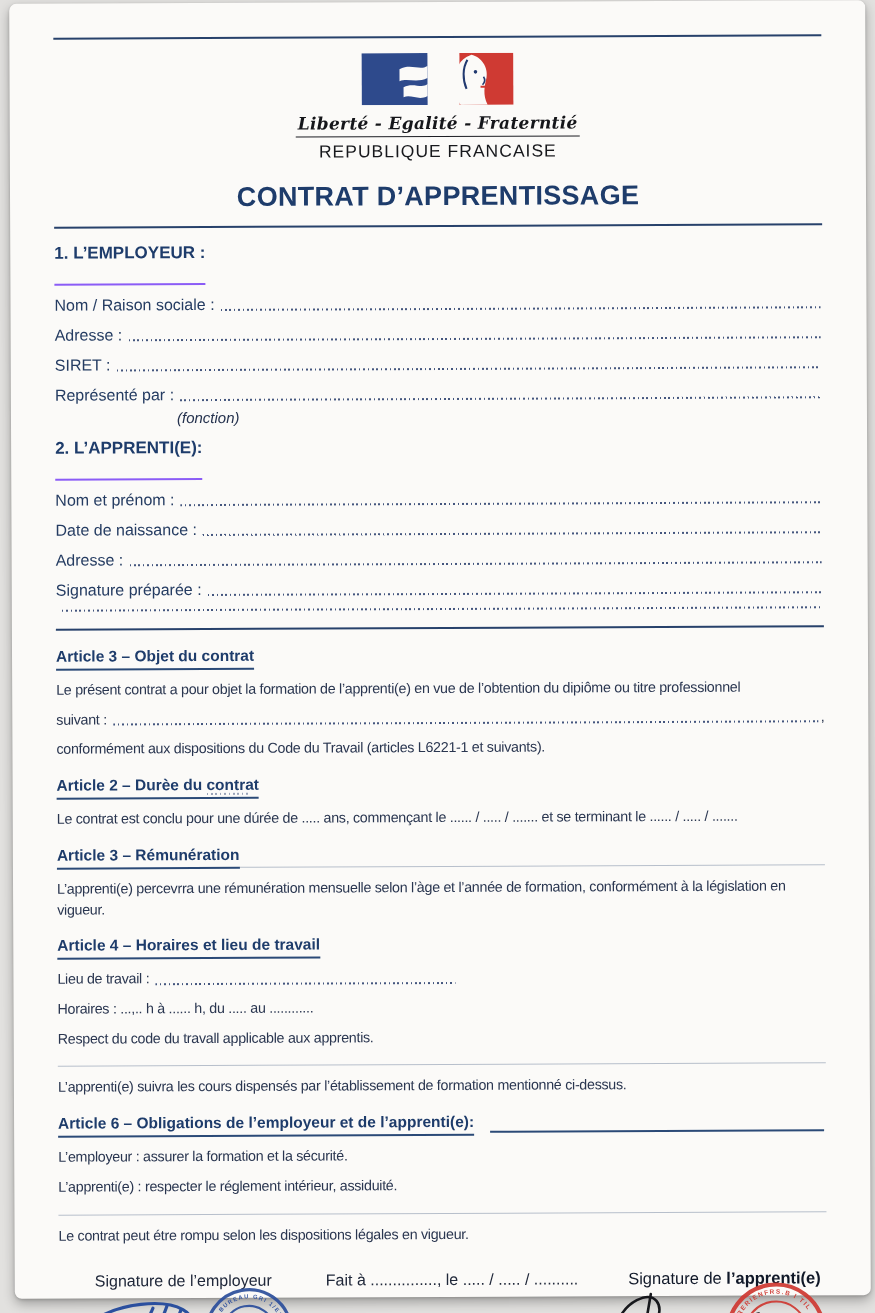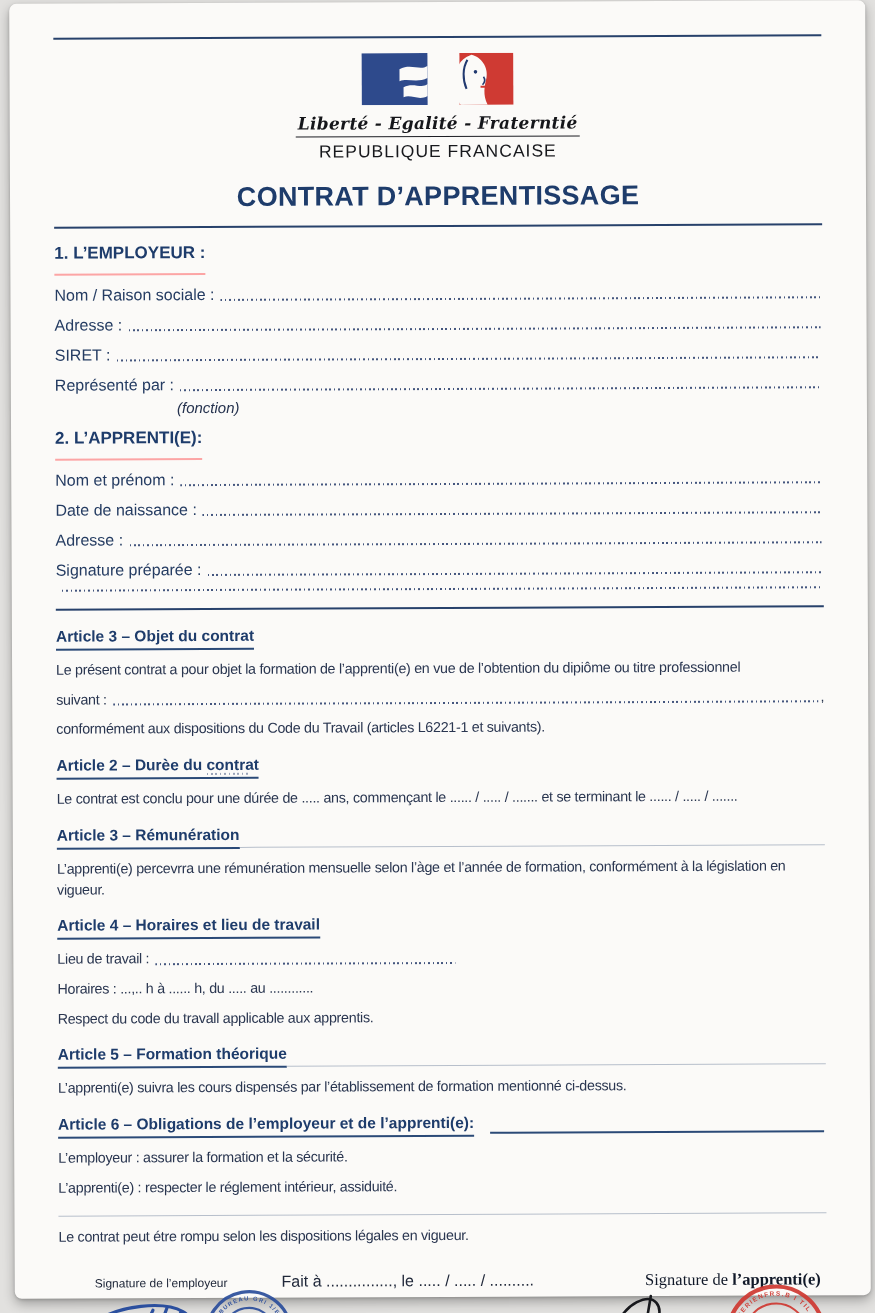--- a/index.html
+++ b/index.html
@@ -28,21 +28,21 @@
     font-style:italic; font-weight:bold;
     font-size:17px; color:#15161a; letter-spacing:.3px;
     display:inline-block; border-bottom:1.5px solid #1d1e24; padding:0 2px 3px 2px;
   }
   .country { margin-top:4px; font-size:17.5px; color:#17181c; letter-spacing:1px; }
 
   .title { margin-top:19px; text-align:center; font-size:27px; font-weight:bold; color:#1e3c6b; letter-spacing:.3px; }
   .title-rule { margin-top:13px; border-top:2px solid #27416b; }
 
   .sec-head { margin-top:15px; font-size:17px; font-weight:bold; color:#1e3c6b; }
-  .sec-head span { display:inline-block; border-bottom:2px solid #fca5a5; padding-bottom:10px; }
+  .sec-head span { display:inline-block; border-bottom:2px solid #8b5cf6; padding-bottom:20px; }
 
   .frow { display:flex; margin-top:9px; font-size:16px; color:#253c62; line-height:21px; }
   .frow.bold .flabel { font-weight:bold; color:#1f3050; }
   .dots {
     flex:1; height:2px; align-self:flex-end; margin:0 2px 4px 6px;
     background-image:repeating-linear-gradient(90deg,#44567e 0 1.6px,transparent 1.6px 4.4px);
   }
   .dots.fixed { flex:none; }
   .fn-note { margin:4px 0 0 122px; font-style:italic; font-size:15px; color:#25324e; }
 
@@ -54,23 +54,23 @@
   .ah-faint { flex:1; border-bottom:1px solid #b7bfcb; margin-bottom:1px; }
   .ah-dark  { flex:1; border-bottom:2px solid #2b4a77; margin:0 2px 3px 16px; }
   .aline { margin-top:9px; font-size:14.3px; color:#2a3650; letter-spacing:-0.3px; line-height:1.45; }
   .leader { display:flex; }
   .stray-dots {
     position:absolute; left:150px; top:17px; width:42px; height:2px;
     background-image:repeating-linear-gradient(90deg,#9aa3b8 0 1.6px,transparent 1.6px 4.4px);
   }
 
   .foot-row { display:flex; align-items:baseline; margin-top:26px; }
-  .f-emp  { margin-left:36px; font-size:12px; color:#20283a; }
+  .f-emp  { margin-left:36px; font-size:16px; color:#20283a; }
   .f-fait { margin-left:54px; font-size:16px; color:#20283a; }
-  .f-app  { margin-left:auto; margin-right:6px; font-size:16.5px; color:#101828;font-family:Liberation Serif, serif; }
+  .f-app  { margin-left:auto; margin-right:6px; font-size:16.5px; color:#101828; }
   .f-app b { font-weight:bold; }
 
   .sig-area { position:relative; height:118px; margin-top:4px; }
   .sig-svg { position:absolute; }
   .stamp { position:absolute; opacity:.93; }
 </style>
 </head>
 <body>
 
 <div class="page">
@@ -180,21 +180,20 @@
     <div class="aline leader">
       <span>Lieu de travail :</span>
       <span class="dots fixed" style="width:300px;"></span>
     </div>
     <p class="aline">Horaires : ...,.. h à ...... h, du ..... au ............</p>
     <p class="aline">Respect du code du travall applicable aux apprentis.</p>
   </div>
 
   <div class="article">
     <div class="ahead">
-      <span class="ah-text">Article 5 – Formation théorique</span>
       <span class="ah-faint"></span>
     </div>
     <p class="aline">L’apprenti(e) suivra les cours dispensés par l’établissement de formation mentionné ci-dessus.</p>
   </div>
 
   <div class="article">
     <div class="ahead">
       <span class="ah-text">Article 6 – Obligations de l’employeur et de l’apprenti(e):</span>
       <span class="ah-dark"></span>
     </div>

